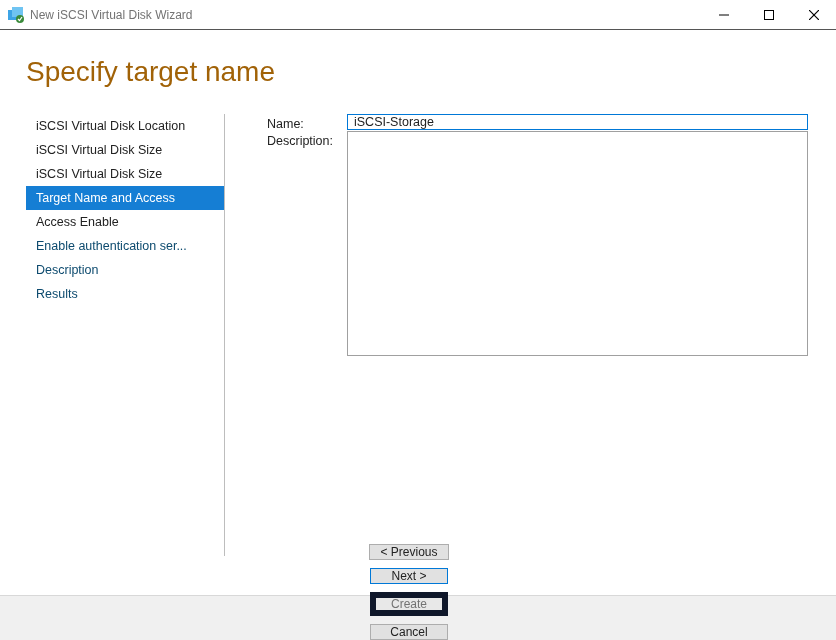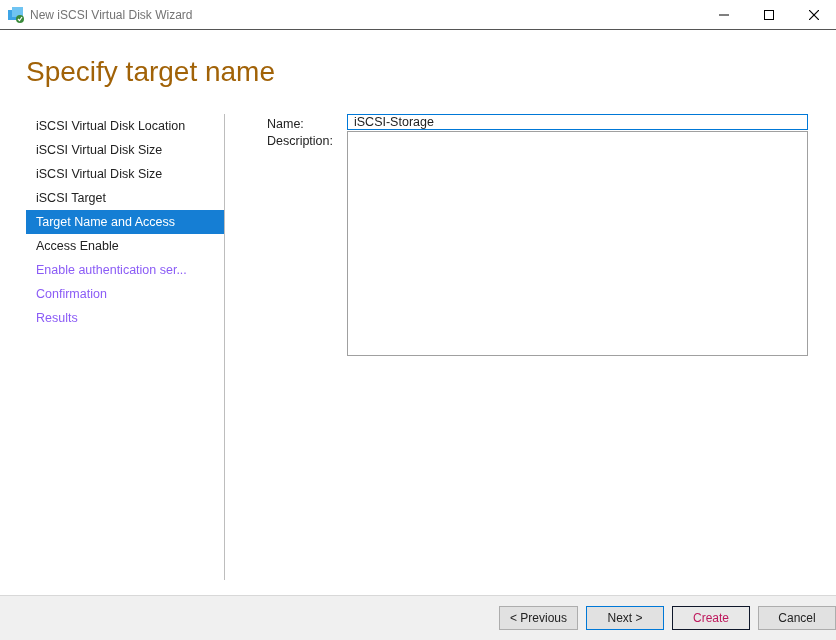--- a/index.html
+++ b/index.html
@@ -29,21 +29,21 @@
   }
 
   
   .sidebar {
     width:199px; border-right:1px solid #bdbdbd; padding:0 0 250px 0;
   }
   .side-item {
     padding:5px 10px; font-size:12.5px; color:#222; cursor:default;
   }
   .side-item.active { background:#157ed4; color:#fff; }
-  .side-item.disabled { color:#8b5cf6; }
+  .side-item.disabled { color:#0c4a6e; }
 
   
   .form {
     flex:1; padding-left:42px;
   }
   .row { display:flex; align-items:flex-start; }
   .row .lbl { width:80px; font-size:12.5px; color:#222; padding-top:3px; }
   .row input[type=text] {
     flex:1; height:16px; border:1px solid #0078d7; padding:1px 6px;
     font-size:12.5px; outline:none; color:#222;
@@ -51,29 +51,29 @@
   .row textarea {
     flex:1; height:225px; border:1px solid #a0a0a0; padding:4px 6px;
     font-size:12.5px; outline:none; resize:none; color:#222;
   }
 
   
   .footer {
     position:absolute; left:0; right:0; bottom:0; height:45px;
     border-top:1px solid #d8d8d8; background:#f0f0f0;
     display:flex; align-items:center; justify-content:flex-end;
-    gap:8px;
+    padding-right:18px; gap:8px;flex-direction:column;
   }
   .btn {
     min-width:78px; height:24px; font-size:12px; background:#e1e1e1;
     border:1px solid #adadad; padding:0 10px; cursor:default;
     display:flex; align-items:center; justify-content:center; color:#222;
   }
   .btn.primary { border:1px solid #0078d7; background:#e1e1e1; }
-  .btn.disabled { color:#be185d; border:1px solid #0f172a; background:#e8e8e8;text-align:right; }
+  .btn.disabled { color:#737373; border:6px solid #0f172a; background:#e8e8e8;text-align:right; }
 </style>
 </head>
 <body>
 
 <div class="titlebar">
   <span class="icon">
     <svg viewBox="0 0 16 16">
       <rect x="0" y="3" width="11" height="10" fill="#3da4e6"></rect>
       <rect x="4" y="0" width="11" height="10" fill="#6fc4f2"></rect>
       <circle cx="12" cy="12" r="4" fill="#3b8b3b"></circle>
@@ -101,25 +101,24 @@
 </div>
 
 <div class="header">Specify target name</div>
 
 <div class="body">
 
   <div class="sidebar">
     <div class="side-item">iSCSI Virtual Disk Location</div>
     <div class="side-item">iSCSI Virtual Disk Size</div>
     <div class="side-item">iSCSI Virtual Disk Size</div>
-    <div class="side-item">iSCSI Target</div>
     <div class="side-item active">Target Name and Access</div>
     <div class="side-item">Access Enable</div>
     <div class="side-item disabled">Enable authentication ser...</div>
-    <div class="side-item disabled">Confirmation</div>
+    <div class="side-item disabled">Description</div>
     <div class="side-item disabled">Results</div>
   </div>
 
   <div class="form">
     <div class="row">
       <div class="lbl">Name:</div>
       <input type="text" value="iSCSI-Storage" style="">
     </div>
     <div class="row">
       <div class="lbl">Description:</div>

